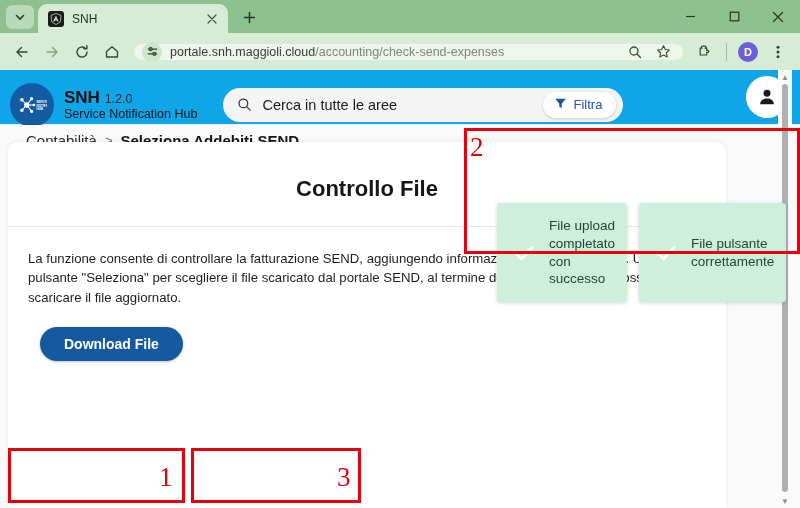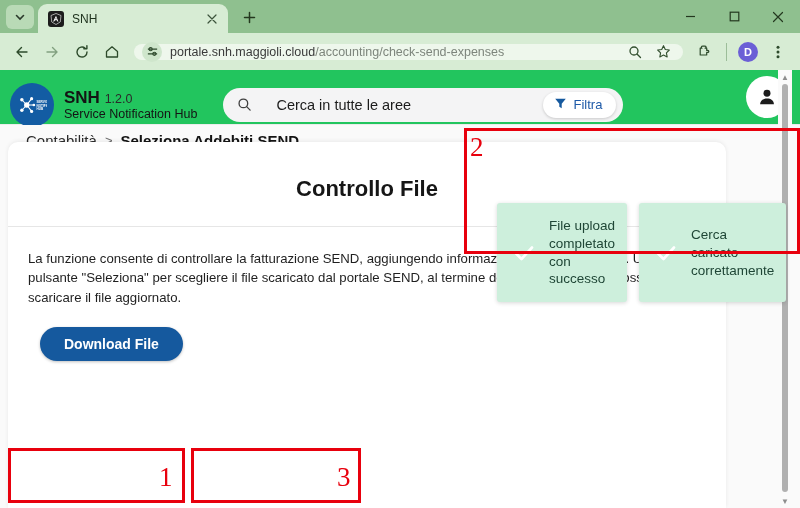--- a/index.html
+++ b/index.html
@@ -86,37 +86,37 @@
   }
 
   
   .viewport {
     position: absolute; left: 0; top: 70px; width: 800px; height: 438px;
     background: #fafafa; overflow: hidden;
   }
 
   
   .appheader {
-    height: 55px; background: #22c55e; display: flex; align-items: center;
+    height: 55px; background: #0ea5e9; display: flex; align-items: center;
     padding: 15px 0 0 10px; position: relative; border-bottom: 1px solid #ececec;
   }
   .brand { display: flex; align-items: center; gap: 10px; flex: 0 0 auto; }
   .brand-logo {
     width: 44px; height: 44px; border-radius: 50%; background: #135ca3;
     display: flex; align-items: center; justify-content: center; position: relative;
   }
   .brand-logo svg { display:block; }
   .brand-text { line-height: 1.12; }
   .brand-text .l1 { font-size: 17px; font-weight: bold; color: #141414; }
   .brand-text .l1 .ver { font-size: 12.5px; font-weight: normal; color: #2b2b2b; }
   .brand-text .l2 { font-size: 12.5px; font-weight: normal; color: #141414; }
 
   .searchwrap {
     margin-left: 26px; flex: 0 0 400px; height: 34px; background: #f4f4f5;
-    border-radius: 17px; display: flex; align-items: center; padding: 0 4px 0 14px; gap: 24px;
+    border-radius: 17px; display: flex; align-items: center; padding: 0 4px 0 14px; gap: 10px;
   }
   .searchwrap .sicon { color: #3f3f3f; display:flex; }
   .search-input {
     flex: 1 1 auto; border: 0; background: transparent; outline: none;
     font-size: 14.5px; color: #1c1c1c; font-family: "Liberation Sans", sans-serif;
   }
   .search-input::placeholder { color: #1c1c1c; opacity: 1; }
   .filter-chip {
     height: 26px; border-radius: 13px; background: #ffffff; display: flex;
     align-items: center; gap: 7px; padding: 0 14px 0 11px; margin-right: 3px;
@@ -404,21 +404,21 @@
             </svg>
         </span>
         <span class="tmsg">File upload completato con successo</span>
       </div>
       <div class="toast">
         <span class="check">
           <svg width="22" height="20" viewBox="0 0 22 20">
               <path d="M3 10.5 L8.5 16 L19 4.5" stroke="currentColor" stroke-width="2.6" fill="none" stroke-linecap="round" stroke-linejoin="round"></path>
             </svg>
         </span>
-        <span class="tmsg">Cerca caricato correttamente</span>
+        <span class="tmsg">File pulsante correttamente</span>
       </div>
     </div>
 
   </div>
 
   <div class="anno" style="left:464px; top:128px; width:336px; height:126px;"></div>
   <span class="anno-num" style="left:470px; top:134px;">2</span>
 
   <div class="anno" style="left:8px; top:448px; width:177px; height:55px;"></div>
   <span class="anno-num" style="left:159px; top:464px;">1</span>

